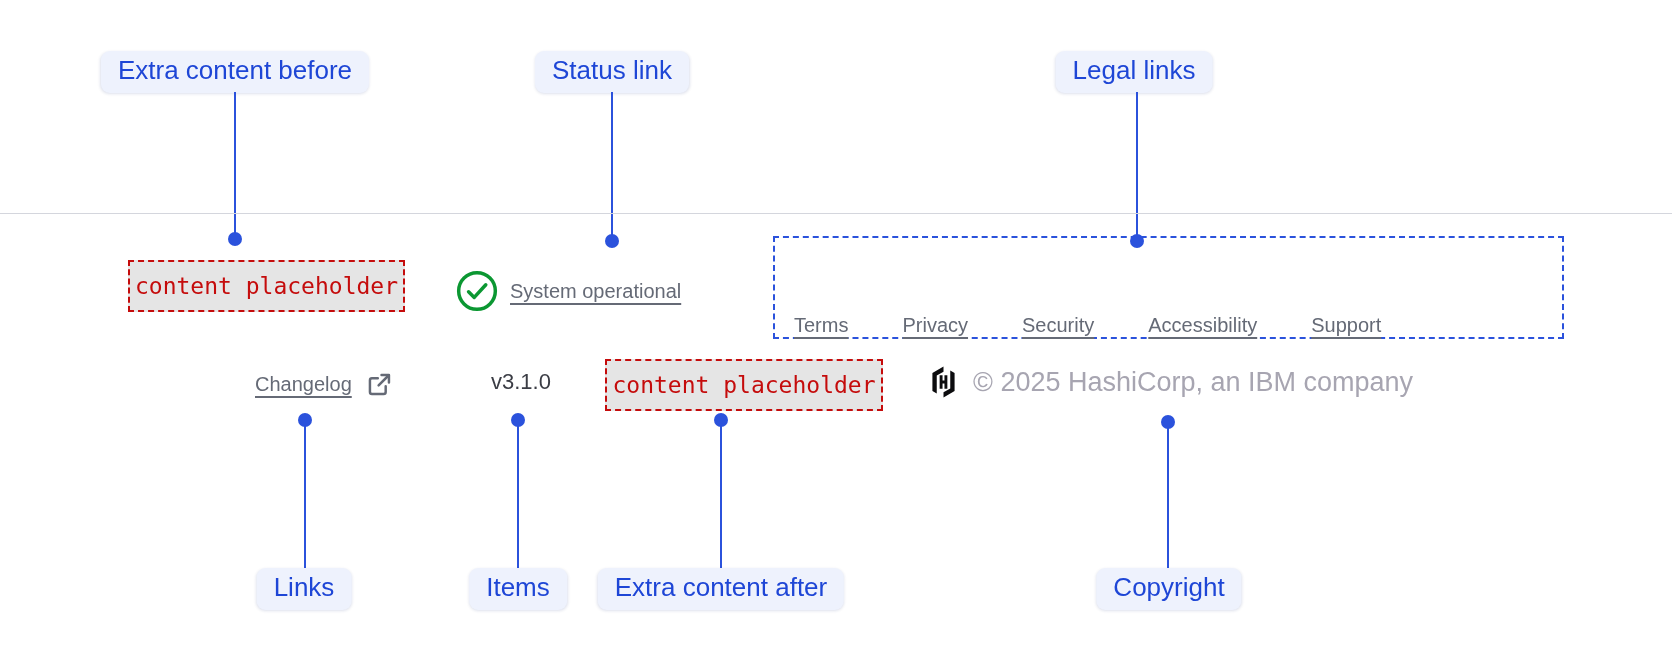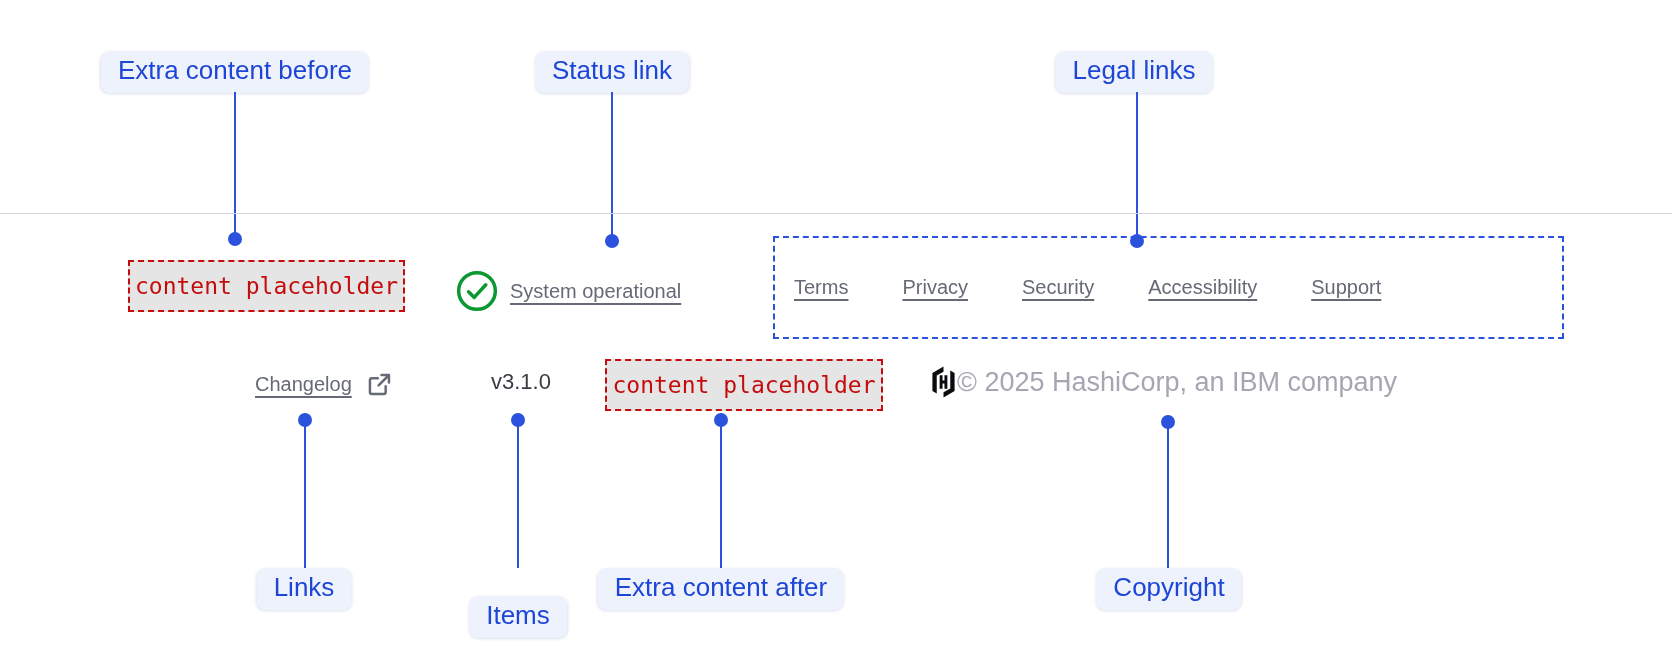--- a/index.html
+++ b/index.html
@@ -69,38 +69,38 @@
     left:455px;top:269px;height:44px;
     display:flex;align-items:center;gap:11px;
   }
   .legal-rect{
     position:absolute;
     left:773px;top:236px;width:791px;height:103px;
     border:2px dashed #2b52dc;
     box-sizing:border-box;
   }
   .legal-row{
-    display:flex;align-items:center;gap:54px;
+    display:flex;align-items:flex-end;gap:54px;
     height:100%;
     padding-left:19px;
   }
   .changelog{
     position:absolute;
     left:255px;top:366px;height:36px;
     display:flex;align-items:center;gap:14px;
   }
   .version{
     position:absolute;
     left:491px;top:369px;
     color:#3b3d45;font-size:22px;
   }
   .brand{
     position:absolute;
     left:930px;top:363px;height:38px;
-    display:flex;align-items:center;
+    display:flex;align-items:center;gap:16px;
   }
   .copyright{
     color:#a7a5b1;
     font-size:27px;
     white-space:nowrap;
   }
   .icon{display:block;}
 </style>
 </head>
 <body>
@@ -167,17 +167,17 @@
   <div class="dot" style="left:305px;top:420px;"></div>
   <div class="vline" style="left:304px;top:420px;height:148px;"></div>
   <div class="dot" style="left:518px;top:420px;"></div>
   <div class="vline" style="left:517px;top:420px;height:148px;"></div>
   <div class="dot" style="left:721px;top:420px;"></div>
   <div class="vline" style="left:720px;top:420px;height:148px;"></div>
   <div class="dot" style="left:1168px;top:422px;"></div>
   <div class="vline" style="left:1167px;top:422px;height:146px;"></div>
 
   <div class="pill" style="left:304px;top:568px;">Links</div>
-  <div class="pill" style="left:518px;top:568px;margin-top:28px;">Items</div>
+  <div class="pill" style="left:518px;top:568px;">Items</div>
   <div class="pill" style="left:721px;top:568px;">Extra content after</div>
   <div class="pill" style="left:1169px;top:568px;">Copyright</div>
 
 </div>
 
 </body></html>

